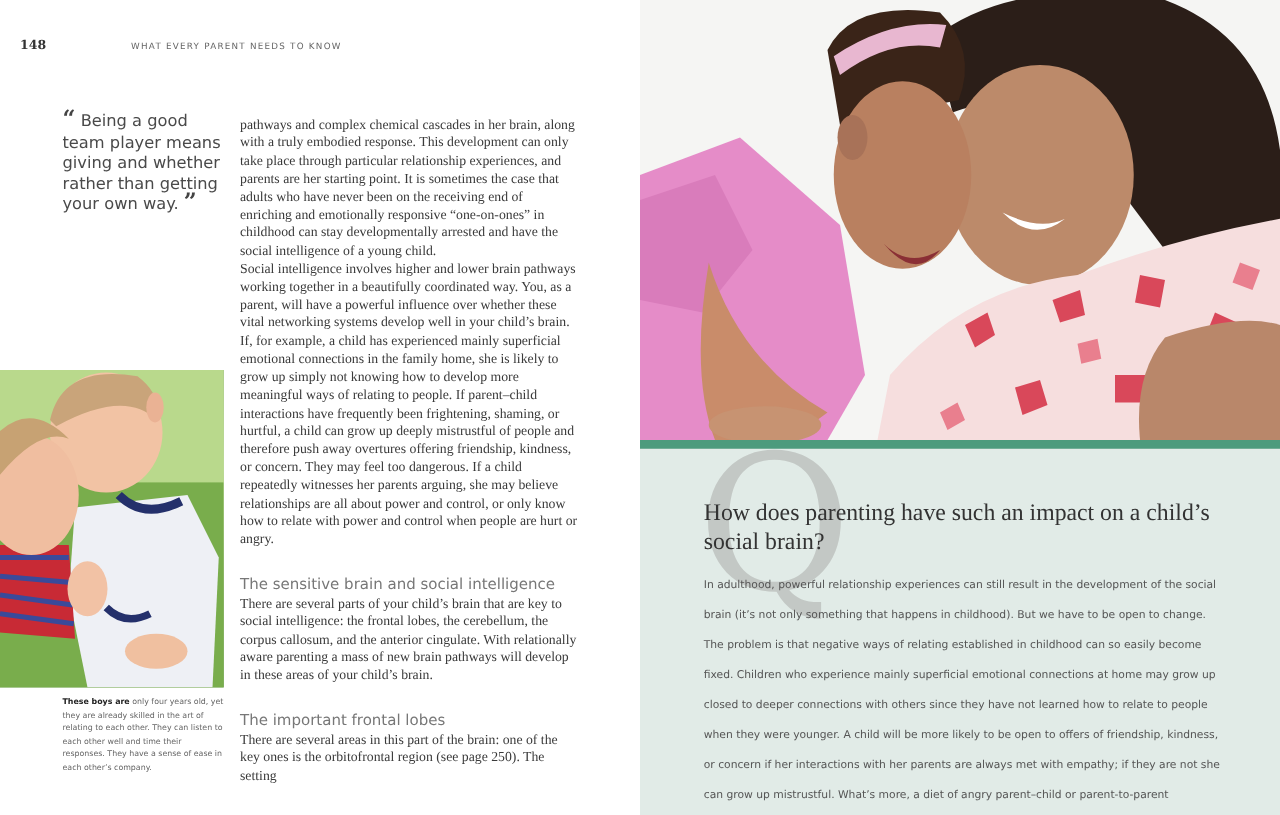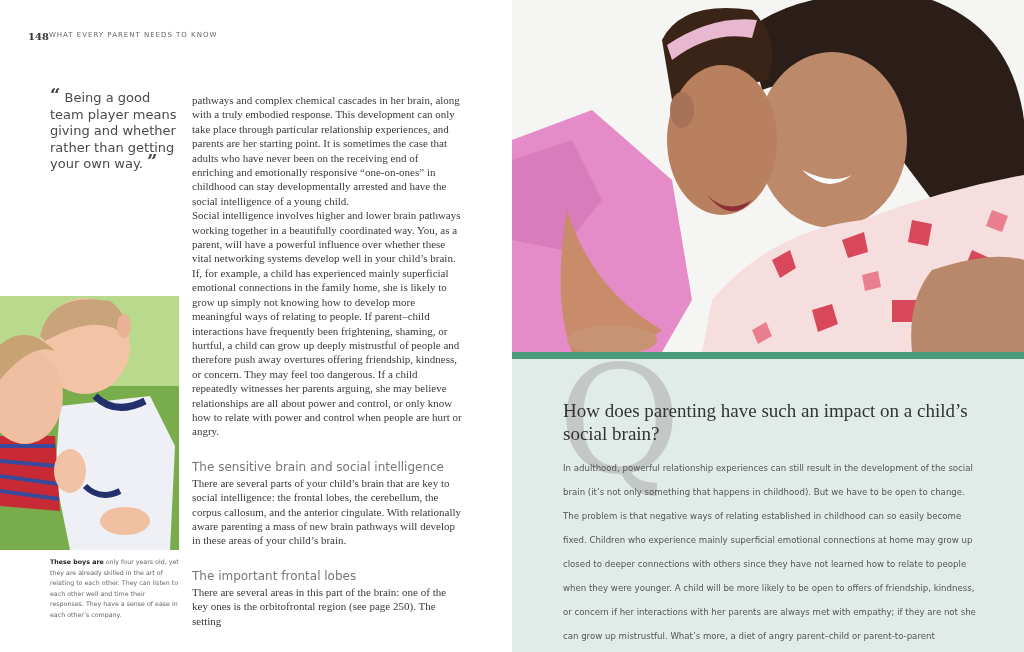--- a/index.html
+++ b/index.html
@@ -4,23 +4,23 @@
   <style>
     html, body { margin: 0; padding: 0; }
     body {
       width: 1024px; height: 652px; overflow: hidden; position: relative;
       background: #ffffff;
       font-family: "DejaVu Serif", serif;
     }
     .left-page { position: absolute; left: 0; top: 0; width: 512px; height: 652px; background: #fff; }
     .right-page { position: absolute; left: 512px; top: 0; width: 512px; height: 652px; background: #e1ebe7; }
 
-    .running-head { position: absolute; left: 28px; top: 31px; display: flex; align-items: flex-start; gap: 0; }
+    .running-head { position: absolute; left: 16px; top: 31px; display: flex; align-items: center; gap: 24px; }
     .page-num { font-family: "DejaVu Serif", serif; font-weight: bold; font-size: 10px; color: #333; }
-    .running-title { font-family: "DejaVu Sans", sans-serif; font-size: 7px; letter-spacing: 1px; color: #666; text-transform: uppercase; }
+    .running-title { font-family: "DejaVu Sans", sans-serif; font-size: 7px; letter-spacing: 1px; color: #666; text-transform: uppercase; margin-left: 44px; }
 
     .pull-quote {
       position: absolute; left: 50px; top: 90px; width: 128px;
       font-family: "DejaVu Sans", sans-serif; font-size: 13px; line-height: 16.5px; color: #4a4a4a;
     }
     .pull-quote .qmark { font-family: "DejaVu Serif", serif; font-weight: bold; font-size: 18px; color: #444; line-height: 0; }
 
     .body-col {
       position: absolute; left: 192px; top: 93px; width: 270px;
       font-family: "Liberation Serif", serif; font-size: 11px; line-height: 14.4px; color: #3a3a3a;

